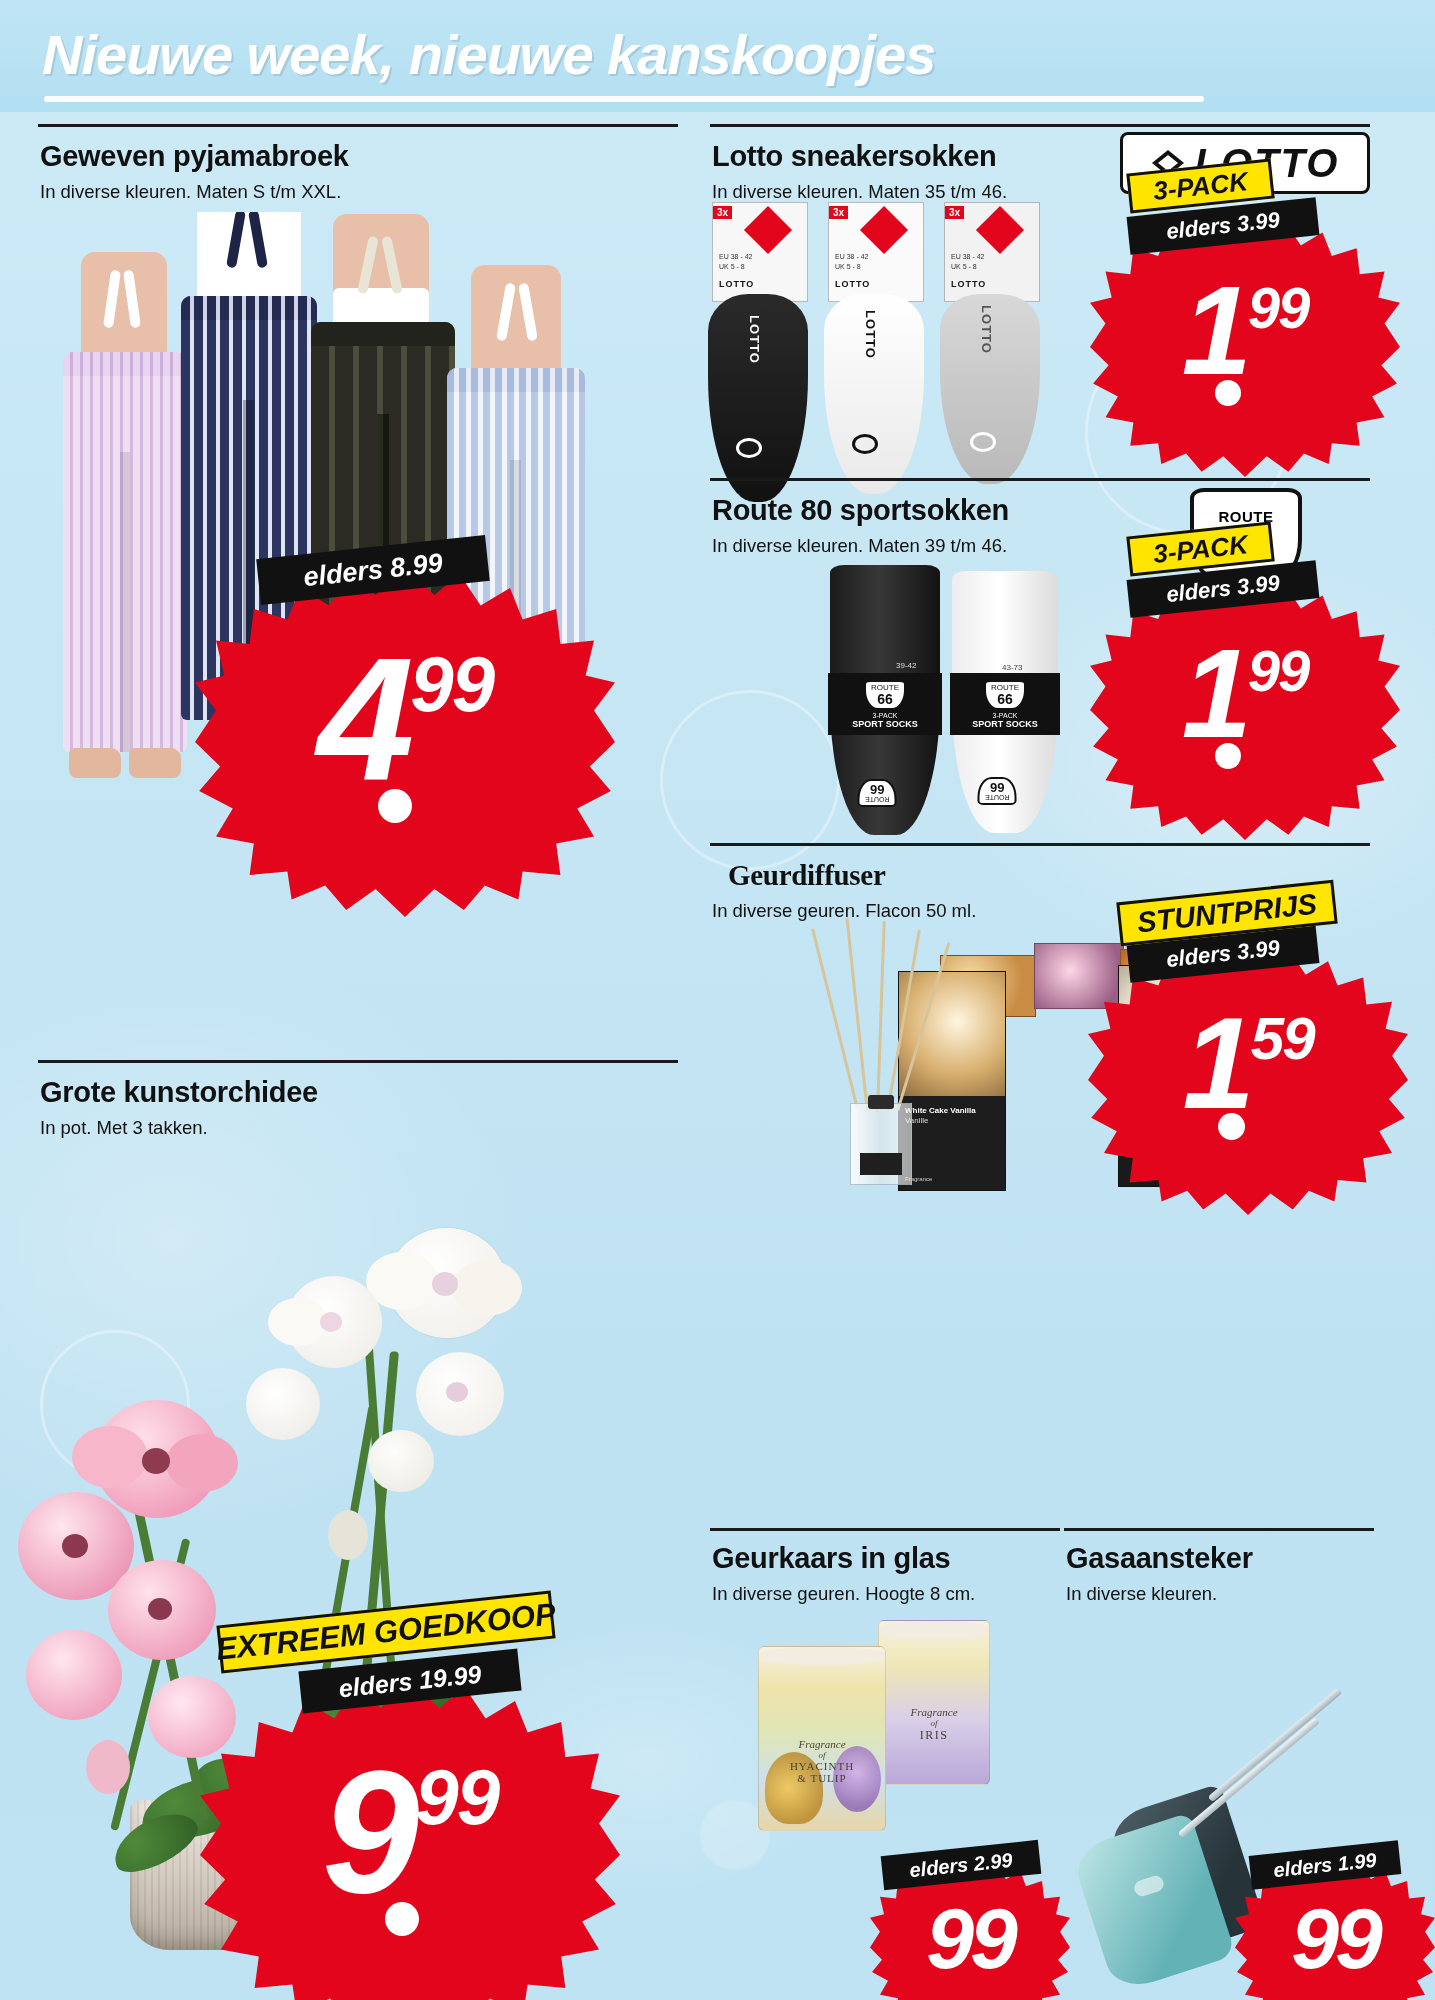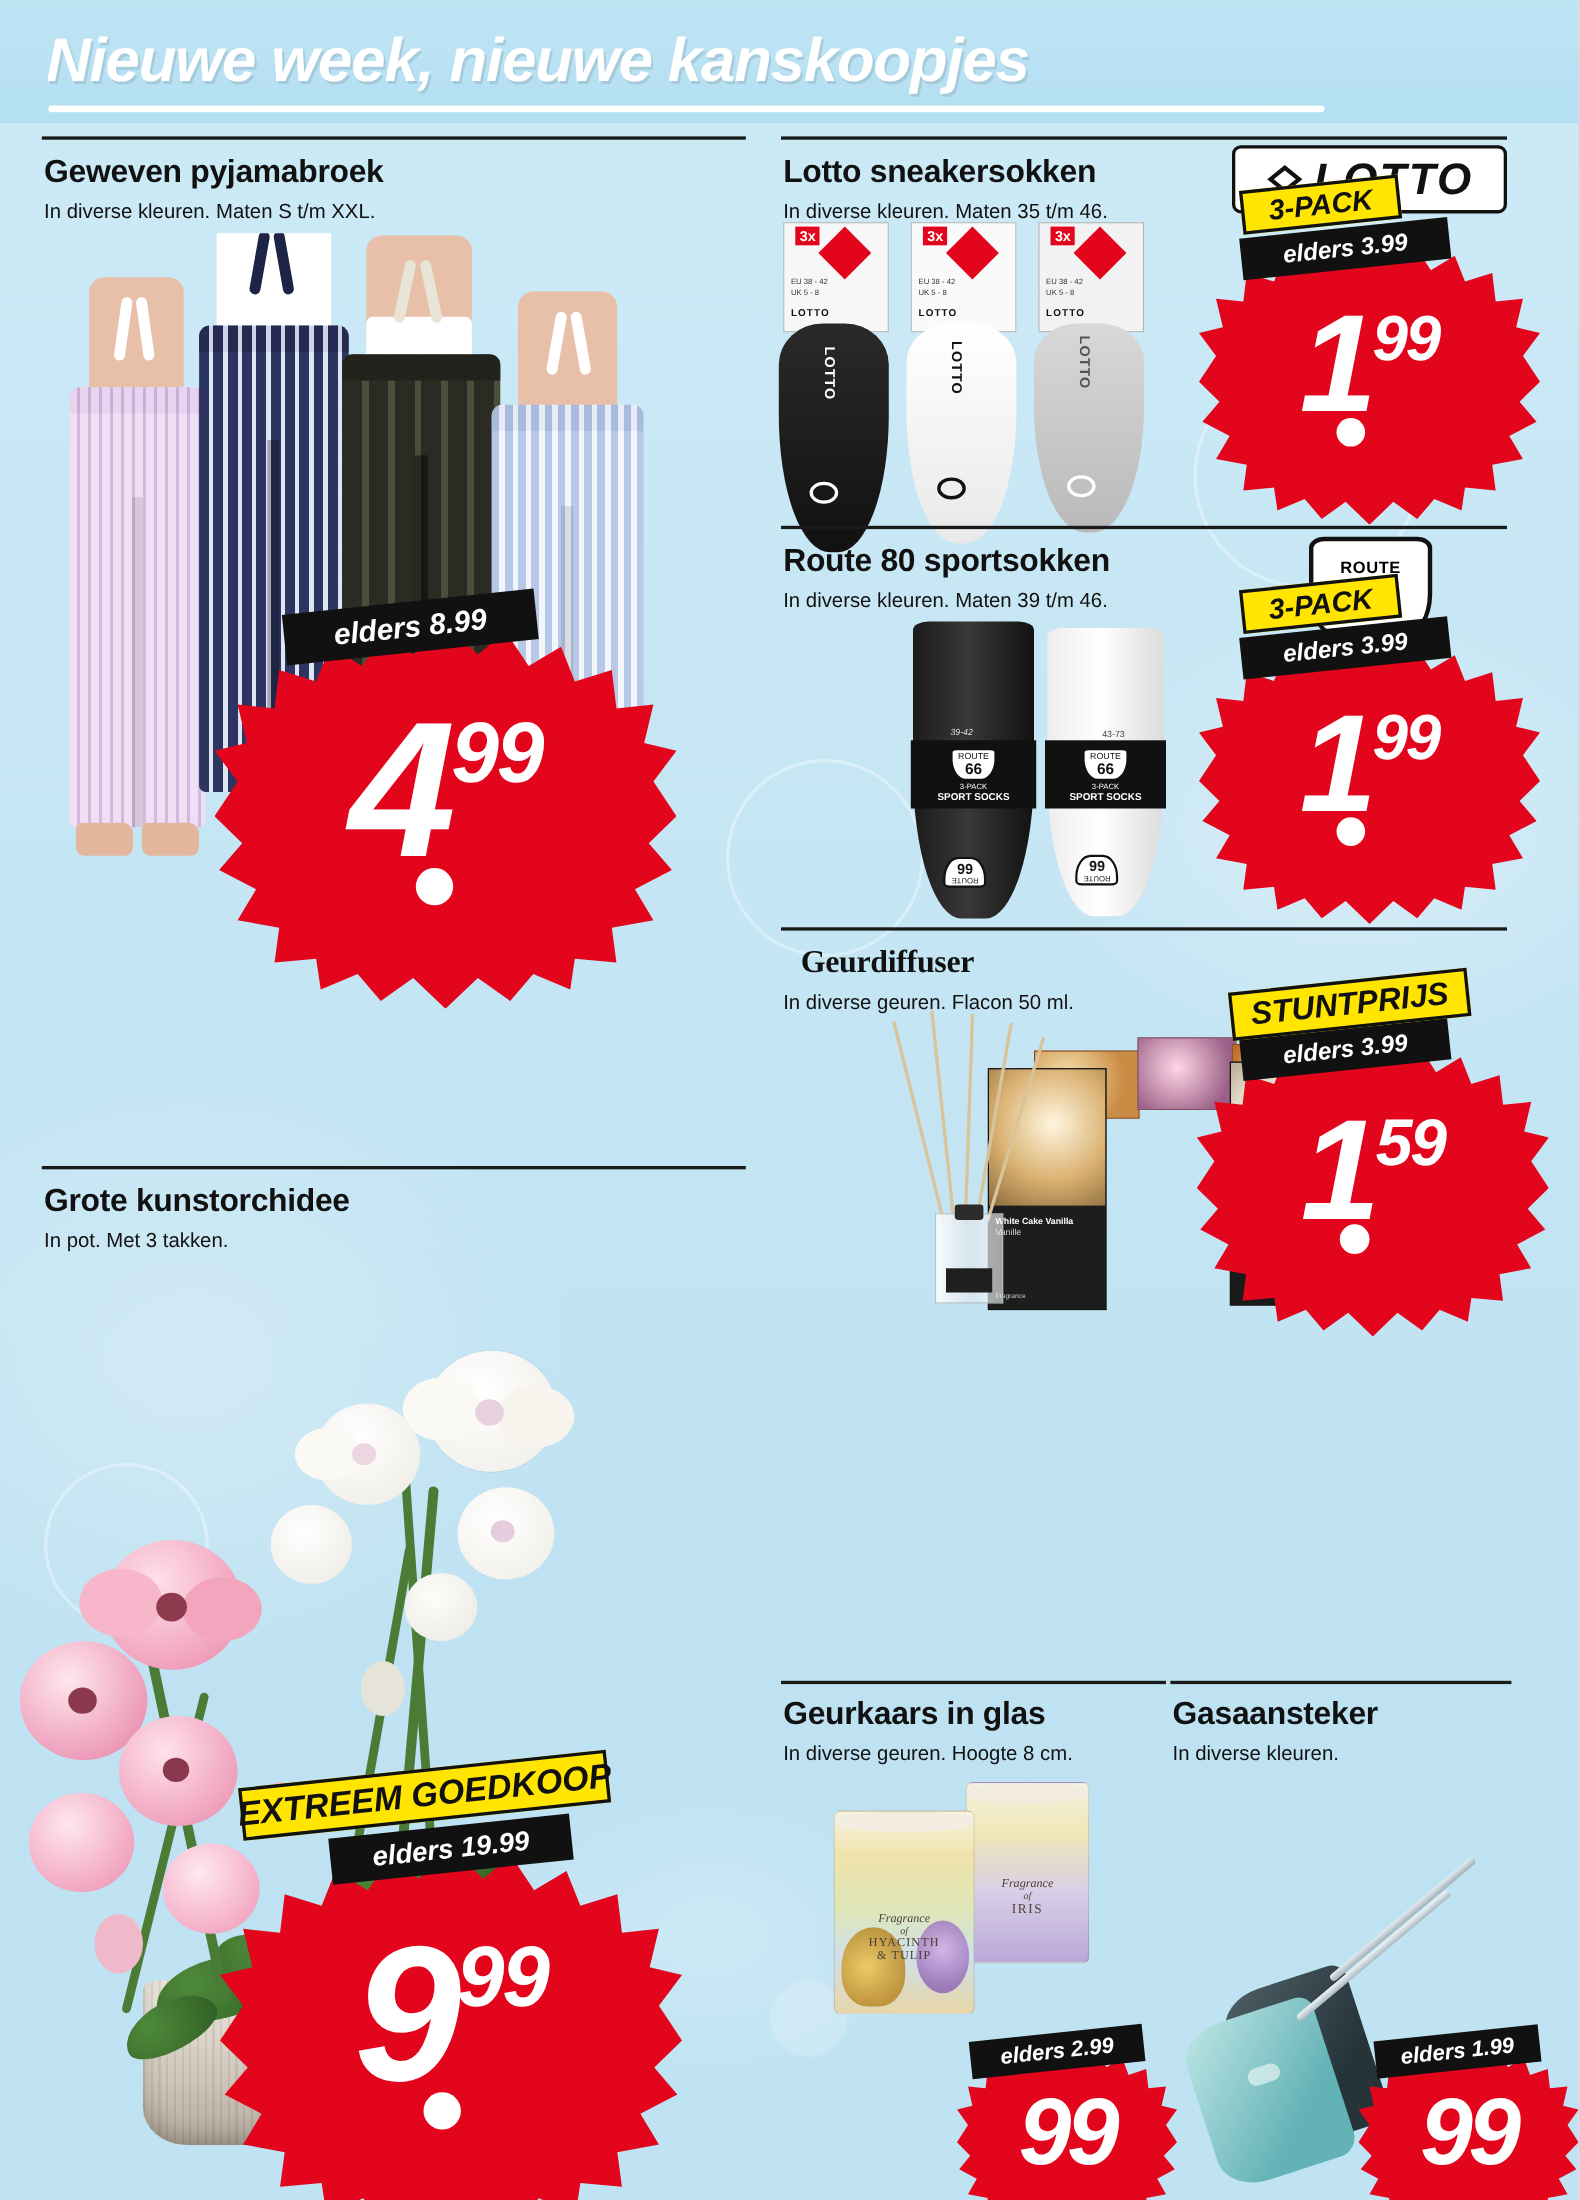--- a/index.html
+++ b/index.html
@@ -180,24 +180,24 @@
   }
 
   
   .sock-pack { position: absolute; }
   .sock-card {
     position: absolute;
     border: 1px solid rgba(0,0,0,.25);
   }
   .sock-3x {
     position: absolute;
-    left: 10px; top: 3px;
+    left: 0; top: 3px;
     background: #e3051b;
     color: #fff;
-    font-size: 13px;
+    font-size: 10px;
     font-weight: 700;
     padding: 1px 4px;
   }
   .lotto-badge {
     position: absolute;
     background: #e3051b;
     transform: rotate(45deg);
   }
   .sock-body { position: absolute; border-radius: 40% 40% 46% 46% / 18% 18% 60% 60%; }
   .sock-label {
@@ -525,21 +525,21 @@
 
       <div class="tube" style="left:10px;top:0;width:110px;height:270px;background:linear-gradient(90deg,#1b1b1b,#383838 45%,#121212);"></div>
       <div class="tube-band" style="left:8px;top:108px;width:114px;height:62px;">
         <div class="mini-shield" style="font-size:8px;">
           <div>ROUTE</div>
           <div style="font-size:14px;font-weight:700;">66</div>
         </div>
         <div style="font-size:7px;margin-top:2px;">3-PACK</div>
         <div style="font-size:9px;font-weight:700;">SPORT SOCKS</div>
       </div>
-      <div style="position:absolute;left:44px;top:96px;font-size:8px;color:#ddd;font-style:italic;">39-42</div>
+      <div style="position:absolute;left:76px;top:96px;font-size:8px;color:#ddd;">39-42</div>
       <div class="mini-shield" style="position:absolute;left:38px;top:214px;font-size:7px;transform:rotate(180deg);">
         <div>ROUTE</div>
         <div style="font-size:13px;font-weight:700;">66</div>
       </div>
 
       <div class="tube" style="left:132px;top:6px;width:106px;height:262px;background:linear-gradient(90deg,#ededed,#ffffff 45%,#dcdcdc);"></div>
       <div class="tube-band" style="left:130px;top:108px;width:110px;height:62px;">
         <div class="mini-shield" style="font-size:8px;">
           <div>ROUTE</div>
           <div style="font-size:14px;font-weight:700;">66</div>

